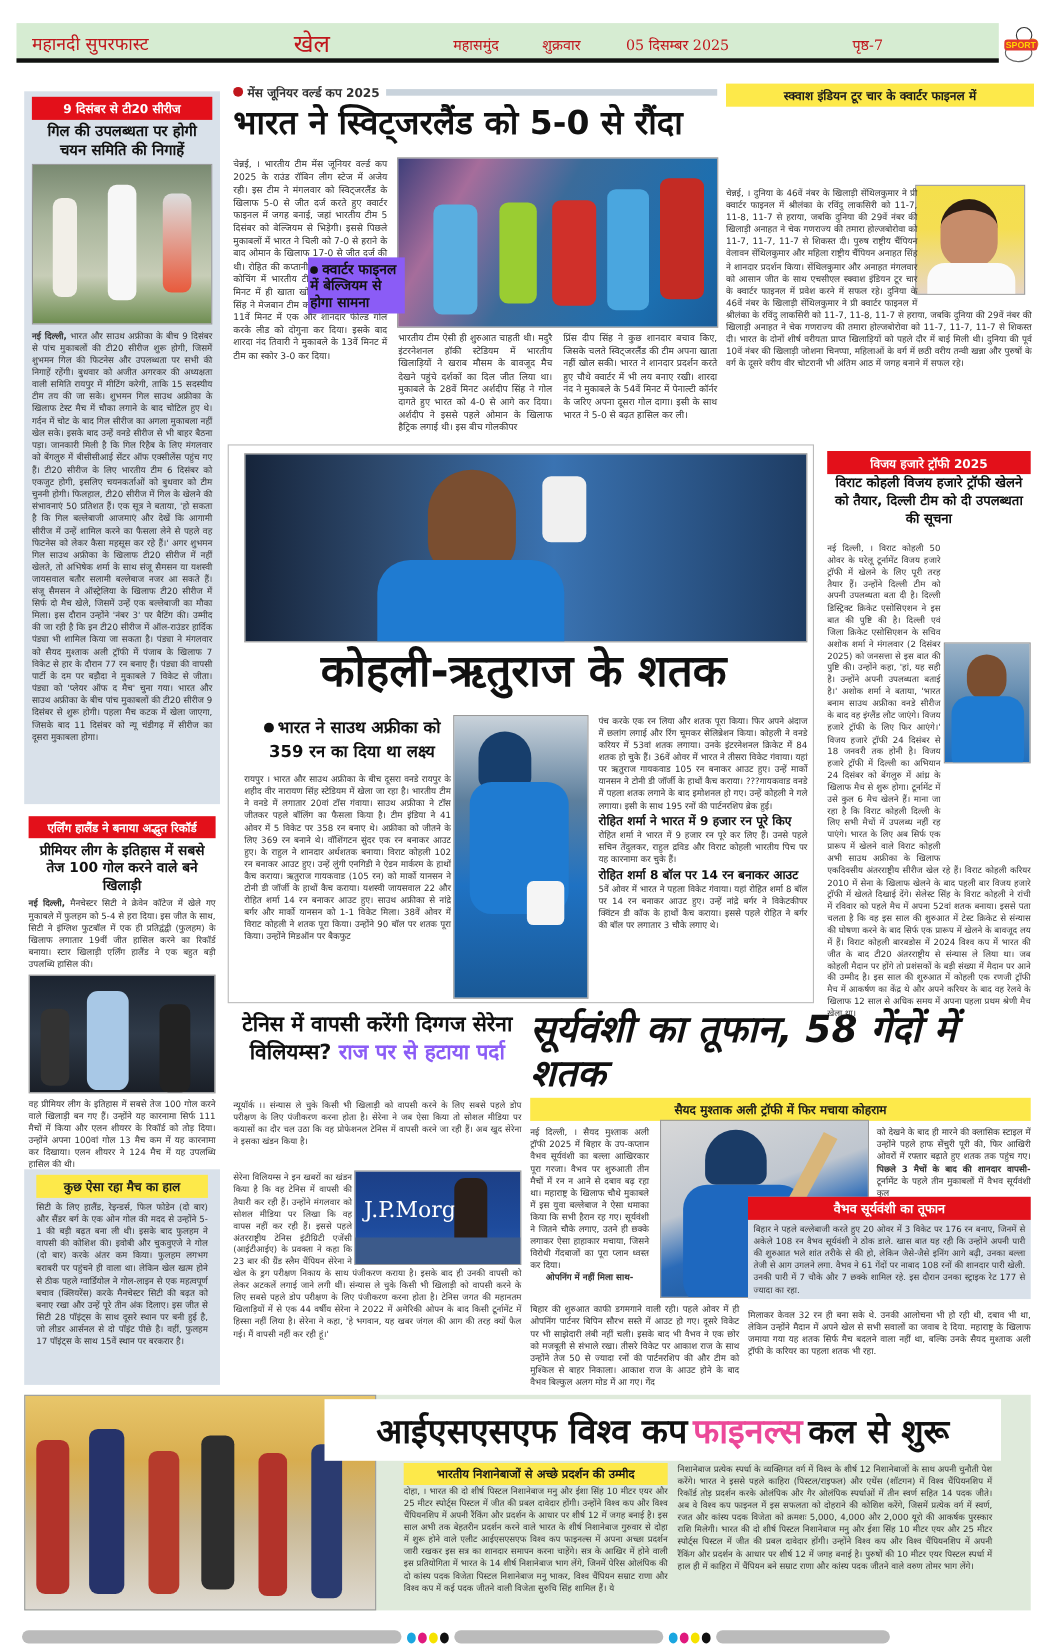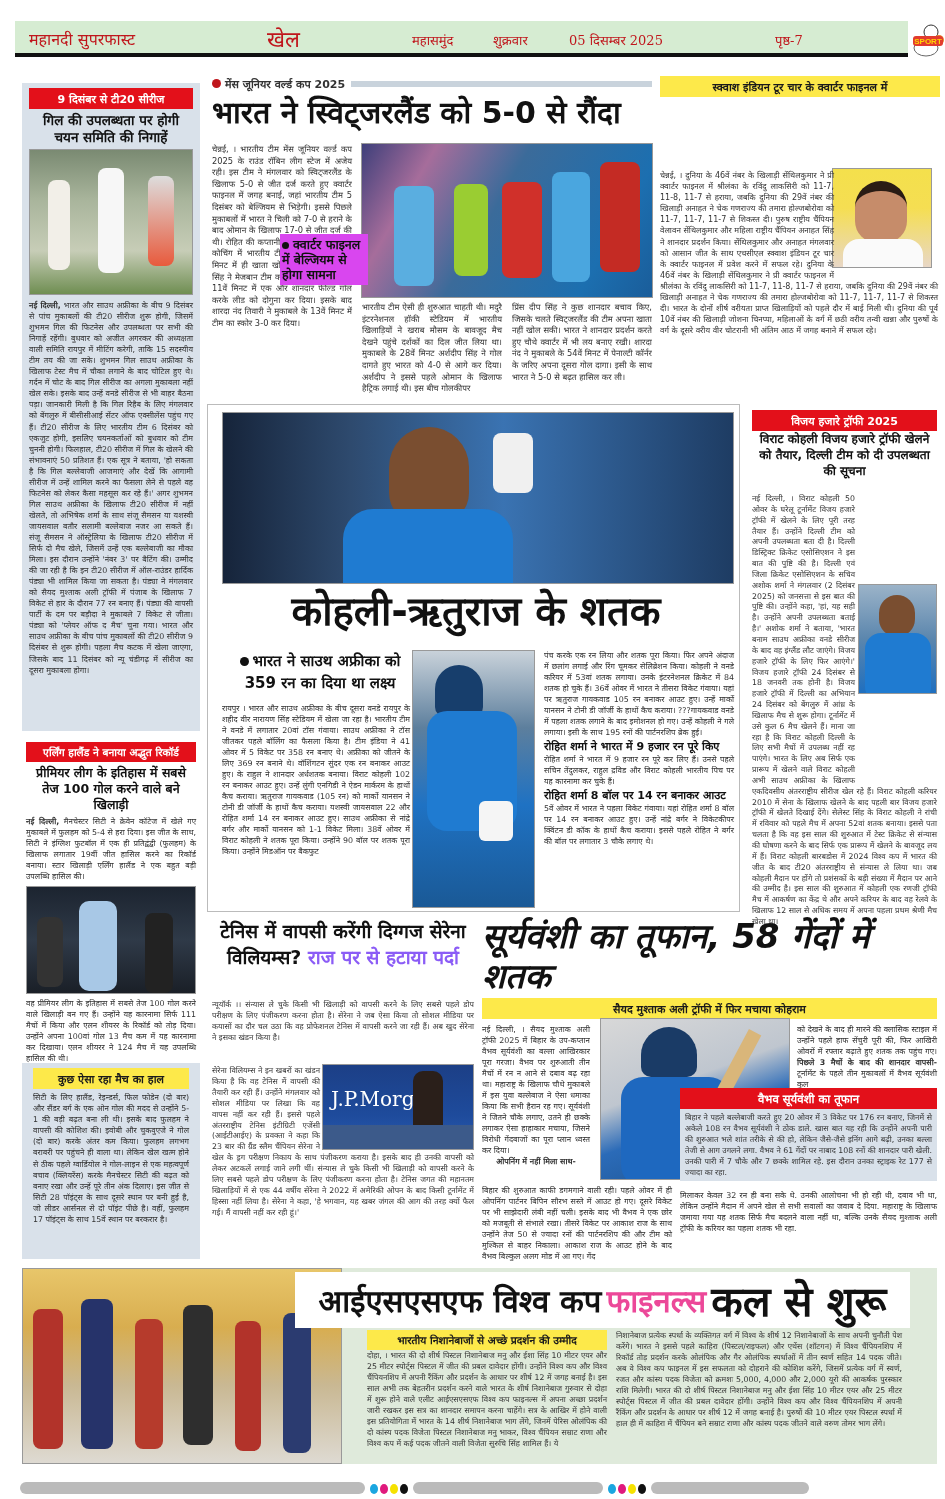--- a/index.html
+++ b/index.html
@@ -85,21 +85,21 @@
 <div class="abs txt" style="left:212px;top:144px;width:140px">
   <span>चेन्नई, । भारतीय टीम मेंस जूनियर वर्ल्ड कप 2025 के राउंड रॉबिन लीग स्टेज में अजेय रही। इस टीम ने मंगलवार को स्विट्जरलैंड के खिलाफ 5-0 से जीत दर्ज करते हुए क्वार्टर फाइनल में जगह बनाई, जहां भारतीय टीम 5 दिसंबर को बेल्जियम से भिड़ेगी। इससे पिछले मुकाबलों में भारत ने चिली को 7-0 से हराने के बाद ओमान के खिलाफ 17-0 से जीत दर्ज की थी। रोहित की कप्तानी और पीआर श्रीजेश की कोचिंग में भारतीय टीम ने मुकाबले के दूसरे मिनट में ही खाता खोला। बर्थडे बॉय मनमीत सिंह ने मेजबान टीम को बढ़त दिला दी। उन्होंने 11वें मिनट में एक और शानदार फील्ड गोल करके लीड को दोगुना कर दिया। इसके बाद शारदा नंद तिवारी ने मुकाबले के 13वें मिनट में टीम का स्कोर 3-0 कर दिया।</span>
 </div>
 <div class="abs photo" style="left:361px;top:143px;width:292px;height:155px;background:linear-gradient(120deg,#3e3f7a 0%,#a66d9b 20%,#3b6b9a 45%,#1c6fb0 80%,#1a5d9a 100%);position:absolute;overflow:hidden">
   <div style="position:absolute;left:32px;top:42px;width:40px;height:100px;background:#5aaee0;border-radius:8px"></div>
   <div style="position:absolute;left:92px;top:40px;width:34px;height:92px;background:#9acd32;border-radius:8px"></div>
   <div style="position:absolute;left:140px;top:38px;width:40px;height:96px;background:#d0302a;border-radius:8px"></div>
   <div style="position:absolute;left:190px;top:28px;width:38px;height:110px;background:#4aa6df;border-radius:8px"></div>
   <div style="position:absolute;left:238px;top:18px;width:40px;height:110px;background:#c42b24;border-radius:8px"></div>
 </div>
-<div class="abs" style="left:280px;top:234px;width:88px;background:#d946ef;padding:3px 2px">
+<div class="abs" style="left:280px;top:234px;width:88px;background:#8b5cf6;padding:3px 2px">
   <div style="font-size:12.5px;font-weight:bold;line-height:15px;color:#111"><span class="dot" style="background:#111;width:7px;height:7px"></span><span>क्वार्टर फाइनल में बेल्जियम से होगा सामना</span></div>
 </div>
 <div class="abs txt" style="left:362px;top:302px;width:140px">भारतीय टीम ऐसी ही शुरुआत चाहती थी। मदुरै इंटरनेशनल हॉकी स्टेडियम में भारतीय खिलाड़ियों ने खराब मौसम के बावजूद मैच देखने पहुंचे दर्शकों का दिल जीत लिया था। मुकाबले के 28वें मिनट अर्शदीप सिंह ने गोल दागते हुए भारत को 4-0 से आगे कर दिया। अर्शदीप ने इससे पहले ओमान के खिलाफ हैट्रिक लगाई थी। इस बीच गोलकीपर</div>
 <div class="abs txt" style="left:512px;top:302px;width:140px">प्रिंस दीप सिंह ने कुछ शानदार बचाव किए, जिसके चलते स्विट्जरलैंड की टीम अपना खाता नहीं खोल सकी। भारत ने शानदार प्रदर्शन करते हुए चौथे क्वार्टर में भी लय बनाए रखी। शारदा नंद ने मुकाबले के 54वें मिनट में पेनाल्टी कॉर्नर के जरिए अपना दूसरा गोल दागा। इसी के साथ भारत ने 5-0 से बढ़त हासिल कर ली।</div>
 
 <div class="abs" style="left:660px;top:76px;width:280px">
   <div class="yelban" style="margin-top:0">स्क्वाश इंडियन टूर चार के क्वार्टर फाइनल में</div>
 </div>
 <div class="abs photo" style="left:832px;top:168px;width:100px;height:100px;background:linear-gradient(180deg,#f4e04c 0%,#f5de52 40%,#e8d7c6 100%);overflow:hidden">
   <div style="position:absolute;left:22px;top:12px;width:52px;height:62px;background:#c68c6a;border-radius:26px 26px 22px 22px;border-top:10px solid #2a1c14"></div>
@@ -185,21 +185,21 @@
 <div class="abs" style="left:22px;top:1268px;width:915px;height:196px;background:#dfeadb"></div>
 <div class="abs photo" style="left:22px;top:1268px;width:320px;height:196px;background:linear-gradient(180deg,#e8c66a 0%,#d8ad4f 30%,#c9b893 60%,#dedad2 100%);overflow:hidden">
   <div style="position:absolute;left:10px;top:40px;width:30px;height:140px;background:#b2332a;border-radius:8px"></div>
   <div style="position:absolute;left:58px;top:30px;width:32px;height:150px;background:#26336a;border-radius:8px"></div>
   <div style="position:absolute;left:112px;top:50px;width:28px;height:130px;background:#b63b2c;border-radius:8px"></div>
   <div style="position:absolute;left:160px;top:36px;width:30px;height:140px;background:#2e2e2e;border-radius:8px"></div>
   <div style="position:absolute;left:212px;top:52px;width:26px;height:130px;background:#b2332a;border-radius:8px"></div>
   <div style="position:absolute;left:260px;top:44px;width:28px;height:140px;background:#2b3b70;border-radius:8px"></div>
 </div>
 <div class="abs" style="left:295px;top:1272px;width:615px;height:56px;background:#fff;display:flex;align-items:center;justify-content:center">
-  <span class="hd" style="font-size:31px">आईएसएसएफ विश्व कप</span>&nbsp;<span class="hd" style="font-size:31px;color:#ec4899">फाइनल्स</span>&nbsp;<span class="hd" style="font-size:41px">कल से शुरू</span>
+  <span class="hd" style="font-size:31px">आईएसएसएफ विश्व कप</span>&nbsp;<span class="hd" style="font-size:31px;color:#ec4899">फाइनल्स</span>&nbsp;<span class="hd" style="font-size:30px">कल से शुरू</span>
 </div>
 <div class="abs yelban" style="left:367px;top:1330px;width:240px;font-size:10.5px">भारतीय निशानेबाजों से अच्छे प्रदर्शन की उम्मीद</div>
 <div class="abs txt" style="left:367px;top:1350px;width:240px;font-size:7.8px;line-height:11px">दोहा, । भारत की दो शीर्ष पिस्टल निशानेबाज मनु और ईशा सिंह 10 मीटर एयर और 25 मीटर स्पोर्ट्स पिस्टल में जीत की प्रबल दावेदार होंगी। उन्होंने विश्व कप और विश्व चैंपियनशिप में अपनी रैंकिंग और प्रदर्शन के आधार पर शीर्ष 12 में जगह बनाई है। इस साल अभी तक बेहतरीन प्रदर्शन करने वाले भारत के शीर्ष निशानेबाज गुरुवार से दोहा में शुरू होने वाले एलीट आईएसएसएफ विश्व कप फाइनल्स में अपना अच्छा प्रदर्शन जारी रखकर इस सत्र का शानदार समापन करना चाहेंगे। सत्र के आखिर में होने वाली इस प्रतियोगिता में भारत के 14 शीर्ष निशानेबाज भाग लेंगे, जिनमें पेरिस ओलंपिक की दो कांस्य पदक विजेता पिस्टल निशानेबाज मनु भाकर, विश्व चैंपियन सम्राट राणा और विश्व कप में कई पदक जीतने वाली विजेता सुरुचि सिंह शामिल हैं। ये</div>
 <div class="abs txt" style="left:616px;top:1330px;width:286px;font-size:7.8px;line-height:11px">निशानेबाज प्रत्येक स्पर्धा के व्यक्तिगत वर्ग में विश्व के शीर्ष 12 निशानेबाजों के साथ अपनी चुनौती पेश करेंगे। भारत ने इससे पहले काहिरा (पिस्टल/राइफल) और एथेंस (शॉटगन) में विश्व चैंपियनशिप में रिकॉर्ड तोड़ प्रदर्शन करके ओलंपिक और गैर ओलंपिक स्पर्धाओं में तीन स्वर्ण सहित 14 पदक जीते। अब वे विश्व कप फाइनल में इस सफलता को दोहराने की कोशिश करेंगे, जिसमें प्रत्येक वर्ग में स्वर्ण, रजत और कांस्य पदक विजेता को क्रमशः 5,000, 4,000 और 2,000 यूरो की आकर्षक पुरस्कार राशि मिलेगी। भारत की दो शीर्ष पिस्टल निशानेबाज मनु और ईशा सिंह 10 मीटर एयर और 25 मीटर स्पोर्ट्स पिस्टल में जीत की प्रबल दावेदार होंगी। उन्होंने विश्व कप और विश्व चैंपियनशिप में अपनी रैंकिंग और प्रदर्शन के आधार पर शीर्ष 12 में जगह बनाई है। पुरुषों की 10 मीटर एयर पिस्टल स्पर्धा में हाल ही में काहिरा में चैंपियन बने सम्राट राणा और कांस्य पदक जीतने वाले वरुण तोमर भाग लेंगे।</div>
 
 <div class="abs" style="left:20px;top:1482px;width:905px;height:12px;display:flex;align-items:center">
   <div class="pill" style="width:345px"></div>
   <span style="margin:0 4px"><span class="cm" style="background:#1aa6e0"></span><span class="cm" style="background:#e0197d"></span><span class="cm" style="background:#f6e200"></span><span class="cm" style="background:#111"></span></span>
   <div class="pill" style="width:190px"></div>
   <span style="margin:0 4px"><span class="cm" style="background:#1aa6e0"></span><span class="cm" style="background:#e0197d"></span><span class="cm" style="background:#f6e200"></span><span class="cm" style="background:#111"></span></span>

